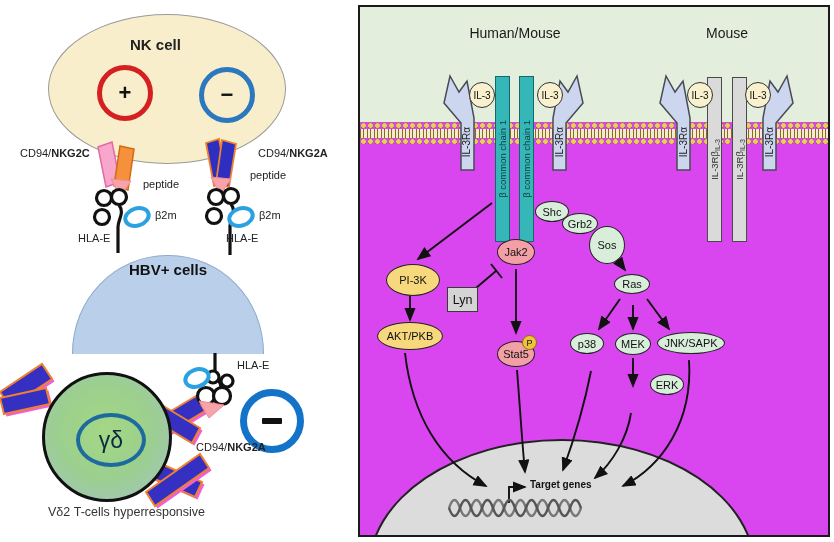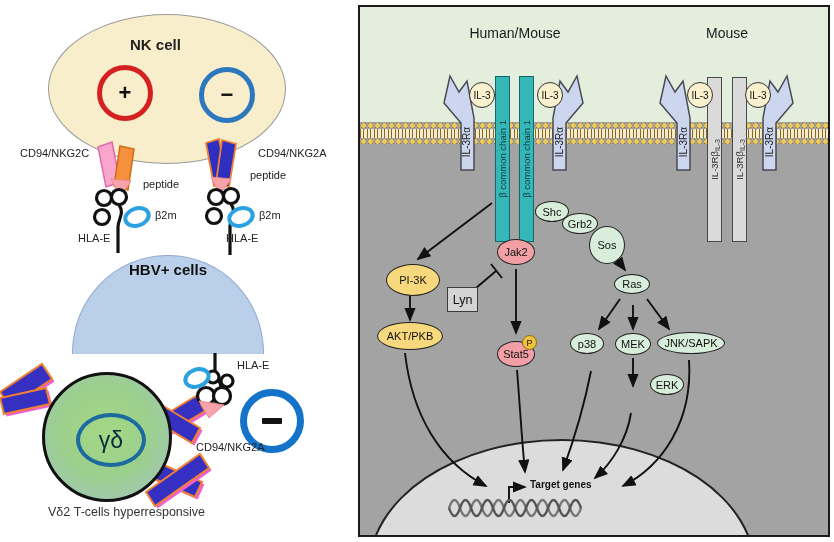--- a/index.html
+++ b/index.html
@@ -1,20 +1,20 @@
 <!DOCTYPE html>
 <html><head>
 <meta charset="utf-8">
 <style>
   html,body{margin:0;padding:0;background:#ffffff;}
   #stage{position:relative;width:834px;height:542px;background:#ffffff;overflow:hidden;
          font-family:"Liberation Sans",sans-serif;color:#111;}
   .abs{position:absolute;}
   .lbl{position:absolute;font-size:11px;color:#222;white-space:nowrap;}
-  .bold{font-weight:normal;margin-top:36px;}
+  .bold{font-weight:bold;margin-top:36px;}
   
   #nk-cell{left:48px;top:14px;width:236px;height:148px;border-radius:50%;
            background:#f9eecb;border:1.5px solid #9a9a9a;}
   .sign-circle{position:absolute;width:46px;height:46px;border-radius:50%;
                display:flex;align-items:center;justify-content:center;
                font-size:22px;font-weight:bold;color:#111;}
   #hcc-cell{left:72px;top:255px;width:190px;height:98px;background:#bacfe9;
             border:1.5px solid #8fa9cf;border-bottom:none;
             border-radius:95px 95px 0 0/98px 98px 0 0;}
   #hcc-label{left:98px;top:260px;width:140px;text-align:center;font-weight:bold;
@@ -24,21 +24,21 @@
            background:radial-gradient(circle at 48% 45%,#a4d884 0%,#9bcf8e 50%,#a6c2ca 100%);}
   #gd-ring{left:76px;top:413px;width:62px;height:46px;border-radius:50%;
            border:4px solid #1c6a9e;display:flex;align-items:center;justify-content:center;
            font-size:23px;color:#0d2b3e;}
   #minus-bottom{left:240px;top:389px;width:50px;height:50px;border-radius:50%;
                 border:7px solid #1273c8;background:#ffffff;
                 display:flex;align-items:center;justify-content:center;}
   #minus-bottom .bar{width:20px;height:6px;background:#111;border-radius:1px;}
   
   #rp{left:358px;top:5px;width:472px;height:532px;border:2px solid #1a1a1a;
-      background:#a3a3a3;box-sizing:border-box;overflow:hidden;}
+      background:#d946ef;box-sizing:border-box;overflow:hidden;}
   #rp-extracell{left:0;top:0;width:468px;height:115px;background:#e3efdc;}
   .mem-heads{left:0;width:468px;height:7px;
      background-image:radial-gradient(circle at 3.5px 3.5px,#ecca63 2.1px,#8a6a1a 2.7px,rgba(0,0,0,0) 3.1px);
      background-size:7px 7px;background-repeat:repeat-x;}
   #mem-tails{left:0;top:122px;width:468px;height:9px;
      background:repeating-linear-gradient(90deg,#8a6a1a 0 1px,#f3ead0 1px 3.5px);}
   #rp-nucleus{left:8px;top:432px;width:384px;height:258px;border-radius:50%;
               background:#dcdcdc;border:2px solid #222;}
   .tealbar{top:69px;width:15px;height:166px;background:#36b7b7;border:1.5px solid #14686c;
            box-sizing:border-box;display:flex;align-items:center;justify-content:center;}

